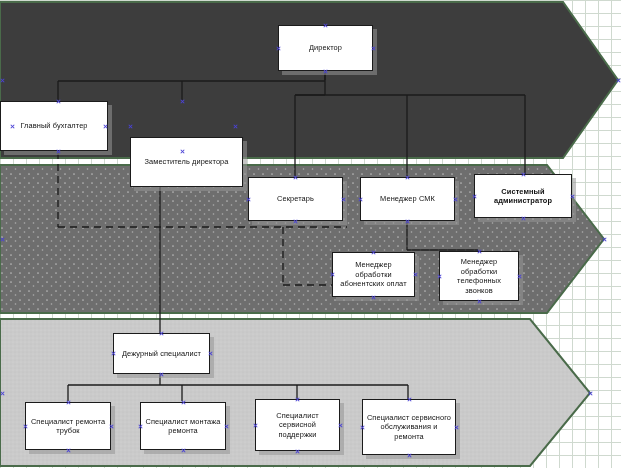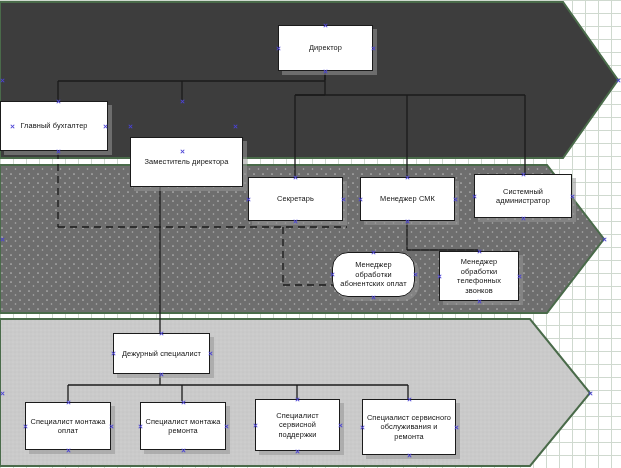--- a/index.html
+++ b/index.html
@@ -143,38 +143,38 @@
   </div>
 
   <div class="node sh" style="left:248px;top:177px;width:95px;height:44px;">
     <span class="lbl">Секретарь</span>
   </div>
 
   <div class="node sh" style="left:360px;top:177px;width:95px;height:44px;">
     <span class="lbl">Менеджер СМК</span>
   </div>
 
-  <div class="node sh" style="left:474px;top:174px;width:98px;height:44px;">
+  <div class="node sh" style="left:474px;top:174px;width:98px;height:44px;font-weight:bold;">
     <span class="lbl">Системный администратор</span>
   </div>
 
-  <div class="node sh" style="left:332px;top:252px;width:83px;height:45px;border-radius:16px;">
+  <div class="node sh" style="left:332px;top:252px;width:83px;height:45px;">
     <span class="lbl">Менеджер обработки абонентских оплат</span>
   </div>
 
   <div class="node sh" style="left:439px;top:251px;width:80px;height:50px;">
     <span class="lbl">Менеджер обработки телефонных звонков</span>
   </div>
 
   <div class="node sh" style="left:113px;top:333px;width:97px;height:41px;">
     <span class="lbl">Дежурный специалист</span>
   </div>
 
   <div class="node sh" style="left:25px;top:402px;width:86px;height:48px;">
-    <span class="lbl">Специалист монтажа оплат</span>
+    <span class="lbl">Специалист ремонта трубок</span>
   </div>
 
   <div class="node sh" style="left:140px;top:402px;width:86px;height:48px;">
     <span class="lbl">Специалист монтажа ремонта</span>
   </div>
 
   <div class="node sh" style="left:255px;top:399px;width:85px;height:52px;">
     <span class="lbl">Специалист сервисной поддержки</span>
   </div>
 

